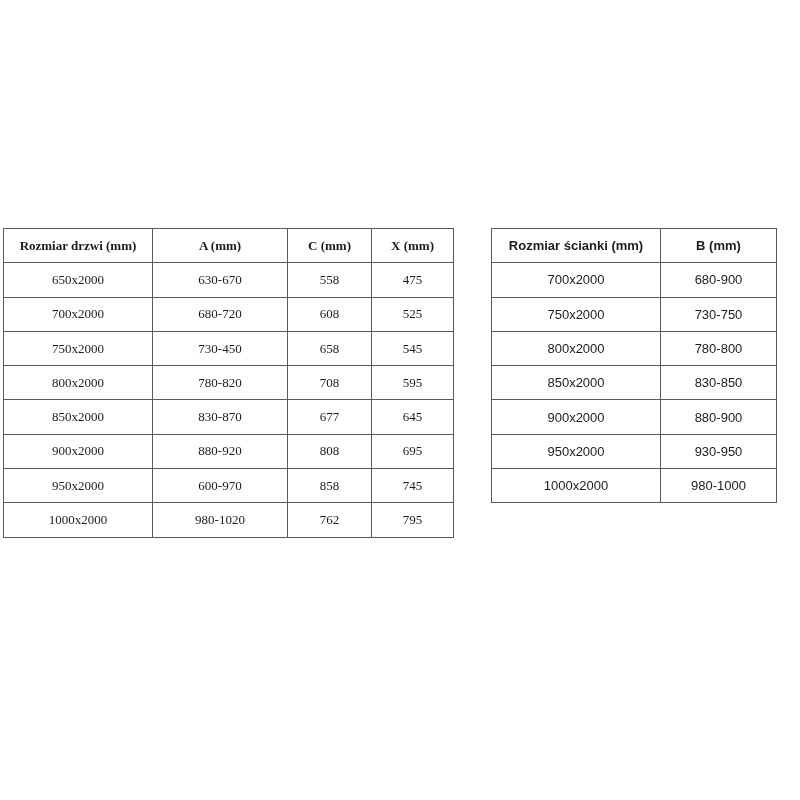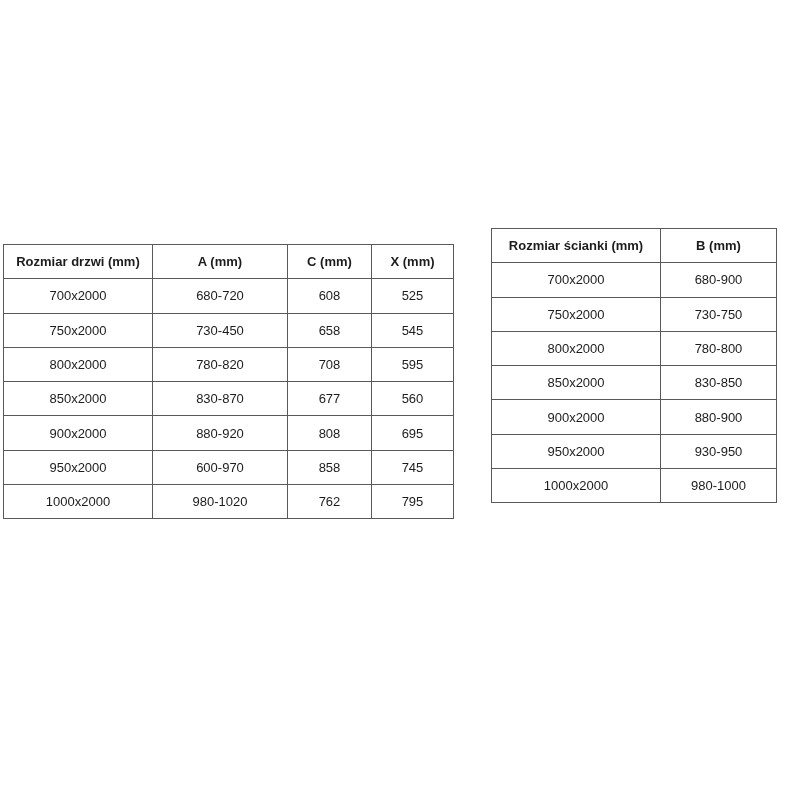--- a/index.html
+++ b/index.html
@@ -26,21 +26,21 @@
     text-align: center;
     vertical-align: middle;
     font-size: 13px;
     color: var(--text-color, #1c1c1c);
     height: 34.3px;
     padding: 0 2px;
     overflow: hidden;
     white-space: nowrap;
   }
   table.spec-table th { font-weight: bold; }
-  #door-table { left: 3px;   top: 244px; width: 450px; }
+  #door-table { left: 3px;   top: 228px; width: 450px; font-family: Liberation Serif, serif; }
   #wall-table { left: 491px; top: 228px; width: 285px; }
 </style>
 </head>
 <body>
 
 <div class="canvas">
 
   <table class="spec-table" id="door-table">
     <colgroup>
       <col style="width:149px">
@@ -51,20 +51,26 @@
   <thead>
         <tr>
           <th>Rozmiar drzwi (mm)</th>
           <th>A (mm)</th>
           <th>C (mm)</th>
           <th>X (mm)</th>
         </tr>
       </thead>
       <tbody>
         <tr>
+          <td>650x2000</td>
+          <td>630-670</td>
+          <td>558</td>
+          <td>475</td>
+        </tr>
+        <tr>
           <td>700x2000</td>
           <td>680-720</td>
           <td>608</td>
           <td>525</td>
         </tr>
         <tr>
           <td>750x2000</td>
           <td>730-450</td>
           <td>658</td>
           <td>545</td>
@@ -72,21 +78,21 @@
         <tr>
           <td>800x2000</td>
           <td>780-820</td>
           <td>708</td>
           <td>595</td>
         </tr>
         <tr>
           <td>850x2000</td>
           <td>830-870</td>
           <td>677</td>
-          <td>560</td>
+          <td>645</td>
         </tr>
         <tr>
           <td>900x2000</td>
           <td>880-920</td>
           <td>808</td>
           <td>695</td>
         </tr>
         <tr>
           <td>950x2000</td>
           <td>600-970</td>

